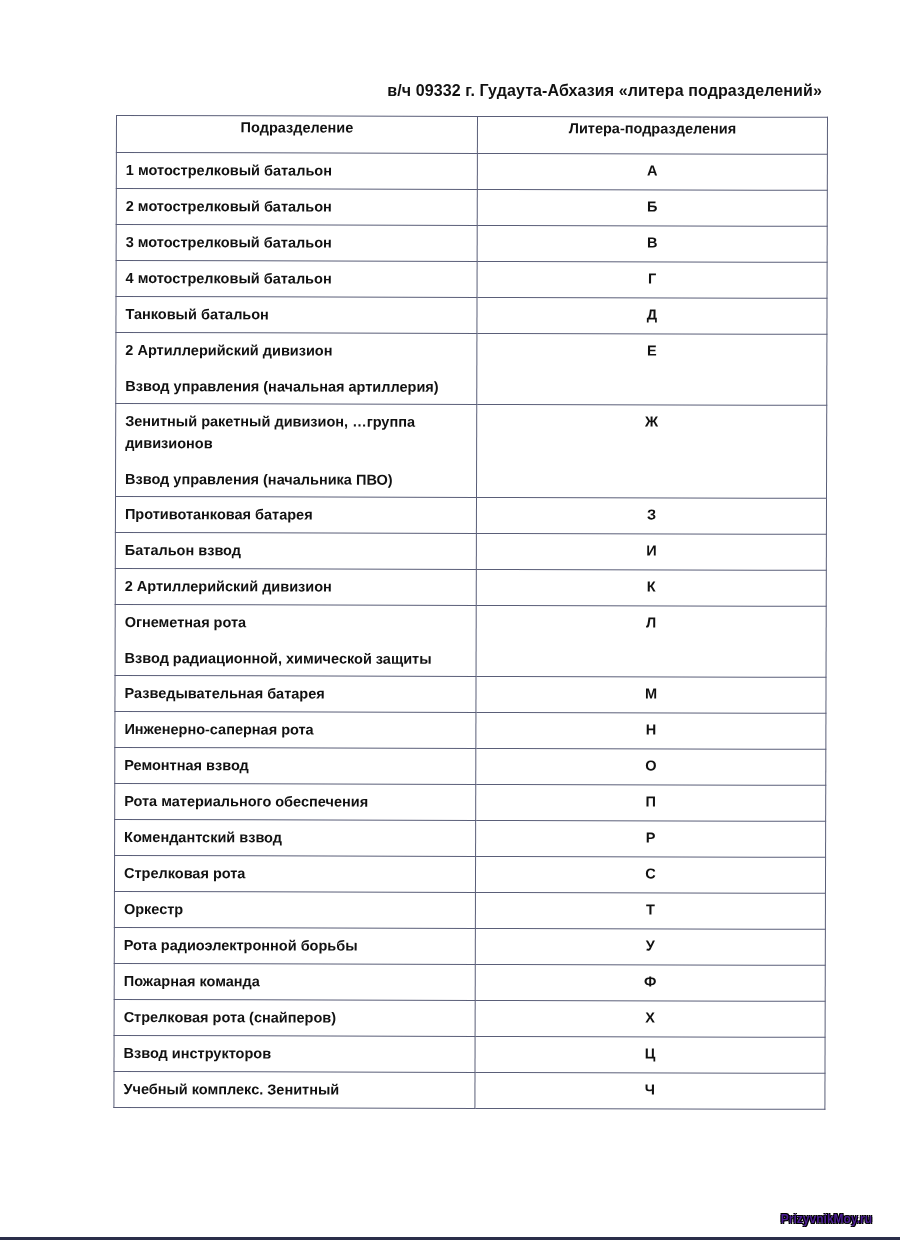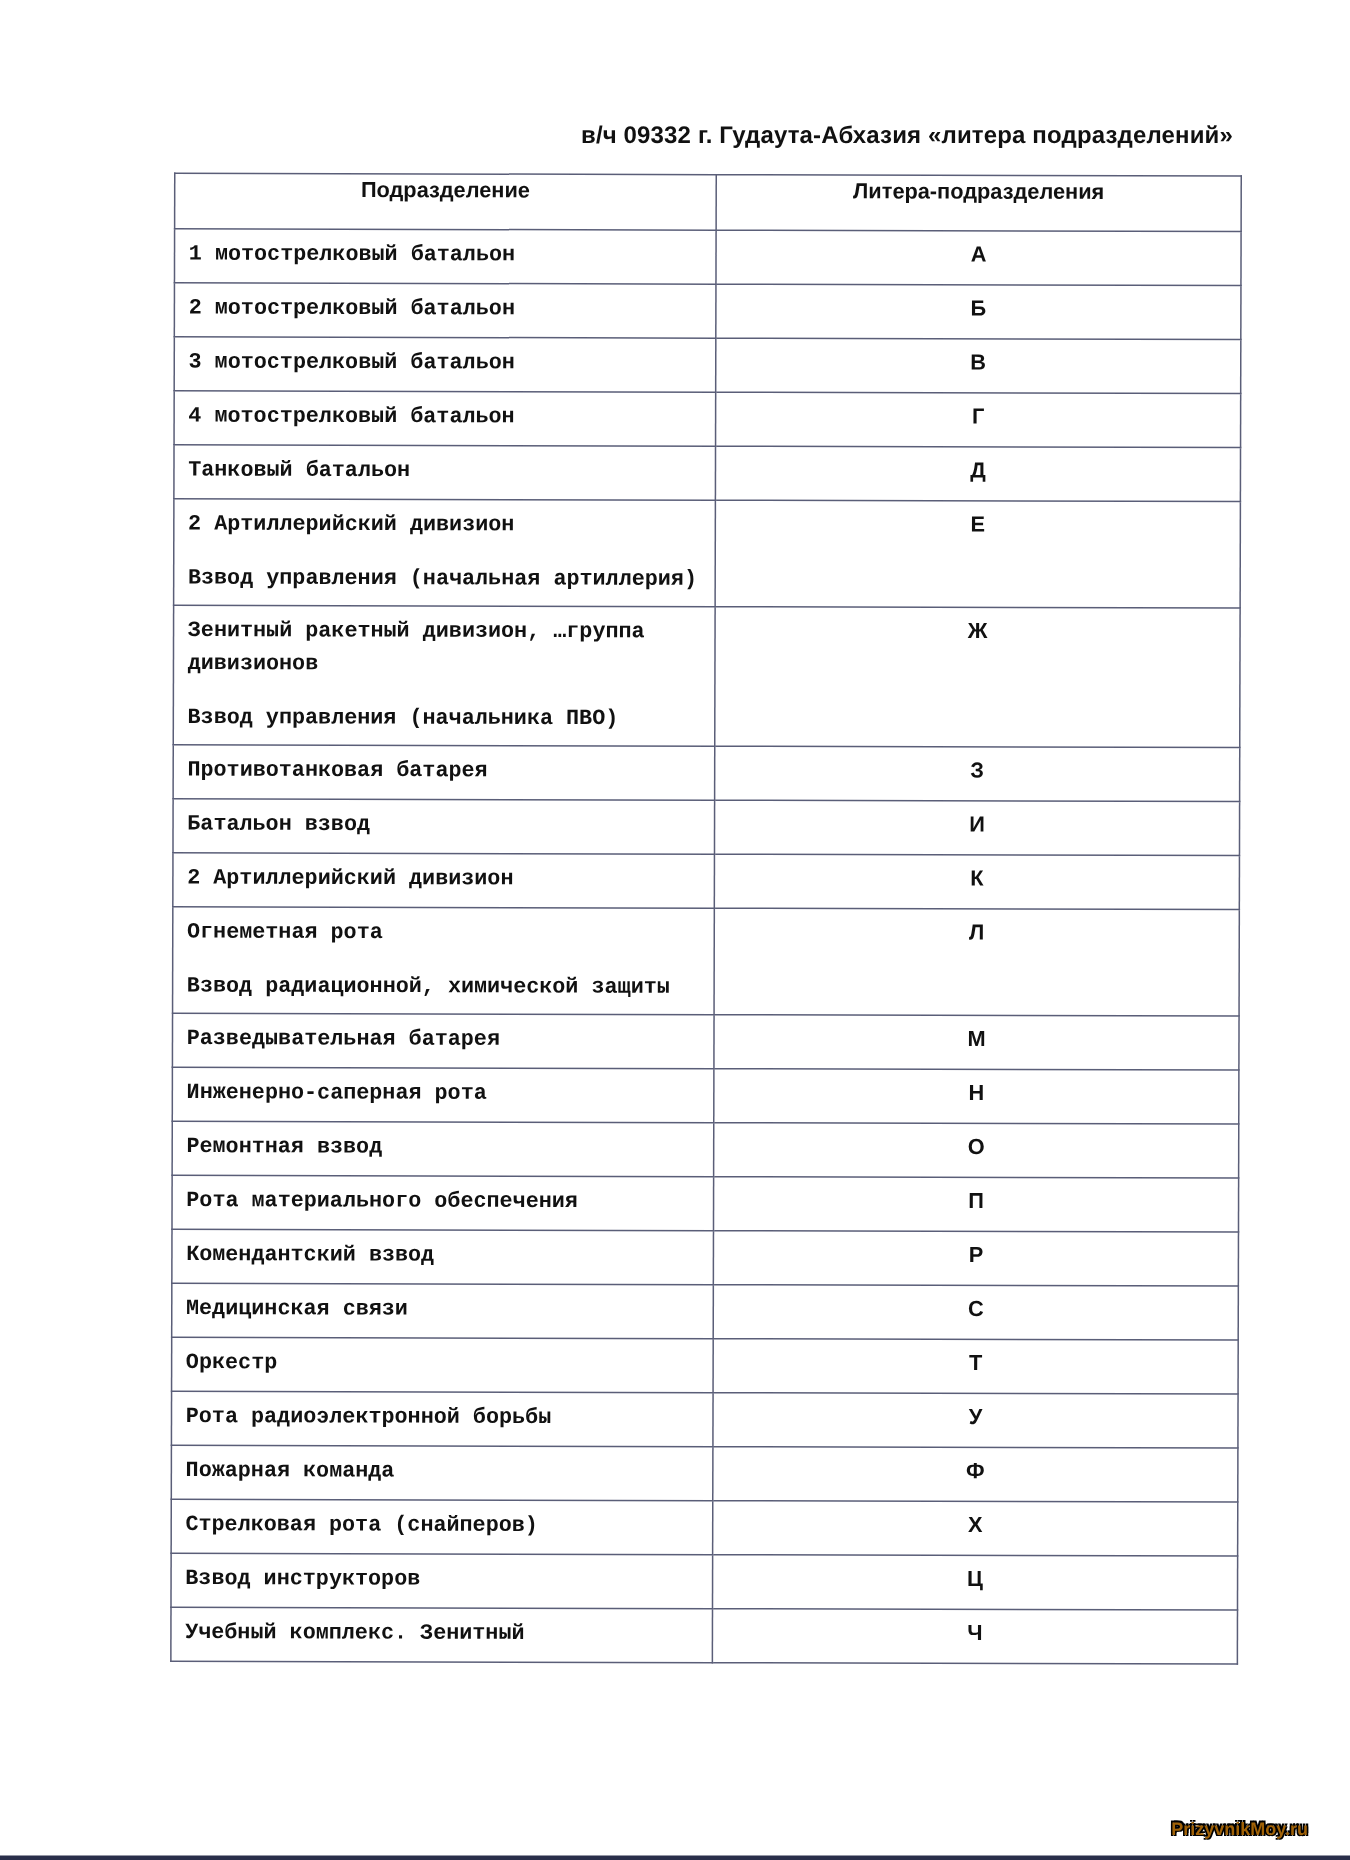--- a/index.html
+++ b/index.html
@@ -12,26 +12,26 @@
     position: absolute; top: 82px; right: 78px; font-size: 16px; font-weight: bold; letter-spacing: 0.1px;
   }
   table.lit {
     position: absolute; left: 116px; top: 115px; width: 712px; border-collapse: collapse;
     transform: rotate(0.15deg); transform-origin: top left;
   }
   table.lit td, table.lit th {
     border: 1.3px solid #5a5e78; font-size: 14.5px; font-weight: bold; vertical-align: top; margin-left: 48px;
   }
   table.lit th { height: 33px; padding: 3px 6px 0 6px; text-align: center; font-weight: bold; }
-  table.lit td.unit { width: 343px; padding: 6px 8px 6px 9px; height: 23px; font-family: Liberation Mono, monospace; }
+  table.lit td.unit { width: 343px; padding: 6px 8px 6px 9px; height: 23px; }
   table.lit td.letter { text-align: center; padding-top: 8px; }
   .unit p { margin: 0; line-height: 22px; }
   .unit p + p { margin-top: 14px; }
   .watermark {
-    position: absolute; right: 28px; bottom: 14px; font-size: 12px; font-weight: bold; color: #a16207;
+    position: absolute; right: 28px; bottom: 14px; font-size: 12px; font-weight: bold; color: #4c1d95;
     text-shadow: -1px -1px 0 #000, 1px -1px 0 #000, -1px 1px 0 #000, 1px 1px 0 #000;
   }
 </style>
 </head>
 <body>
 
 <div>
   <div class="title">в/ч 09332 г. Гудаута-Абхазия «литера подразделений»</div>
 
   <table class="lit">
@@ -136,21 +136,21 @@
           <td class="letter">П</td>
         </tr>
         <tr>
           <td class="unit">
             <p>Комендантский взвод</p>
           </td>
           <td class="letter">Р</td>
         </tr>
         <tr>
           <td class="unit">
-            <p>Медицинская связи</p>
+            <p>Стрелковая рота</p>
           </td>
           <td class="letter">С</td>
         </tr>
         <tr>
           <td class="unit">
             <p>Оркестр</p>
           </td>
           <td class="letter">Т</td>
         </tr>
         <tr>

